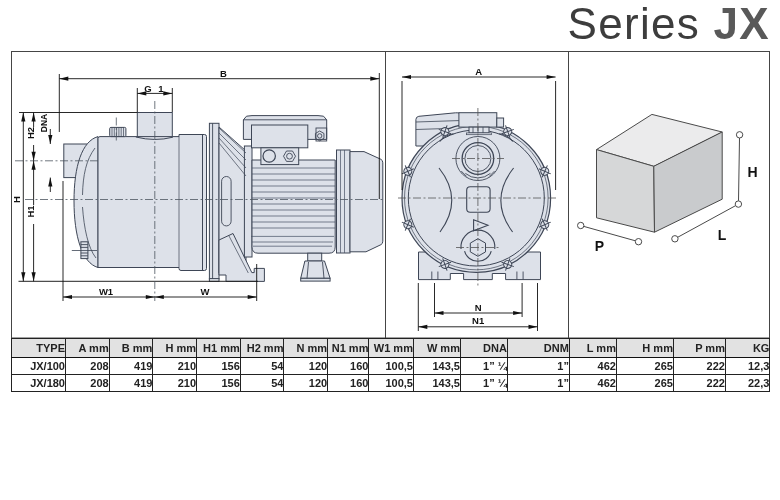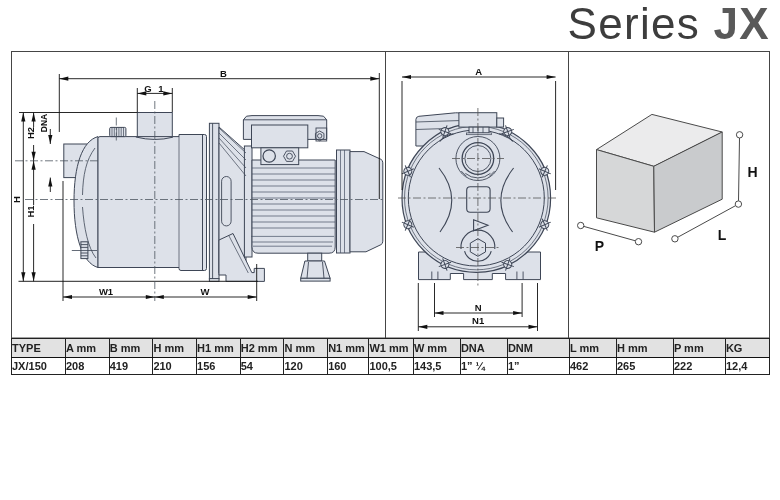--- a/index.html
+++ b/index.html
@@ -4,21 +4,21 @@
 <style>
   html,body{margin:0;padding:0;background:#fff;}
   #page{position:relative;width:780px;height:500px;background:#fff;overflow:hidden;
         font-family:"Liberation Sans", sans-serif;}
   #title{position:absolute;top:-1px;right:10px;filter:grayscale(1);font-size:44px;color:#3d3d3d;
          letter-spacing:1.3px;}
   #title b{color:#c2410c;font-weight:bold;margin-top:17px;}
   svg{position:absolute;left:0;top:0;}
   svg text{filter:grayscale(1);}
   table{position:absolute;left:11px;top:338px;filter:grayscale(1);border-collapse:collapse;table-layout:fixed;
-        font-size:11px;font-weight:bold;color:#222;text-align:left;}
+        font-size:11px;font-weight:bold;color:#222;text-align:right;}
   td,th{border:1px solid #222;padding:0;height:16px;line-height:16px;overflow:hidden;white-space:nowrap;}
   th{background:#e2e2e2;height:18px;border-bottom:1.6px solid #111;}
   table{border:1.4px solid #111;}
 </style>
 </head>
 <body>
 <div id="page">
   <div id="title">Series <b>JX</b></div>
   <svg width="780" height="500" viewBox="0 0 780 500">
     <defs>
@@ -371,32 +371,50 @@
           <th>W1 mm</th>
           <th>W mm</th>
           <th>DNA</th>
           <th>DNM</th>
           <th>L mm</th>
           <th>H mm</th>
           <th>P mm</th>
           <th>KG</th>
         </tr>
     <tr>
-          <td>JX/150</td>
+          <td>JX/100</td>
           <td>208</td>
           <td>419</td>
           <td>210</td>
           <td>156</td>
           <td>54</td>
           <td>120</td>
           <td>160</td>
           <td>100,5</td>
           <td>143,5</td>
           <td>1” ¼</td>
           <td>1”</td>
           <td>462</td>
           <td>265</td>
           <td>222</td>
-          <td>12,4</td>
+          <td>12,3</td>
+        </tr>
+    <tr>
+          <td>JX/180</td>
+          <td>208</td>
+          <td>419</td>
+          <td>210</td>
+          <td>156</td>
+          <td>54</td>
+          <td>120</td>
+          <td>160</td>
+          <td>100,5</td>
+          <td>143,5</td>
+          <td>1” ¼</td>
+          <td>1”</td>
+          <td>462</td>
+          <td>265</td>
+          <td>222</td>
+          <td>22,3</td>
         </tr>
   </tbody>
     </table>
 </div>
 
 </body></html>

